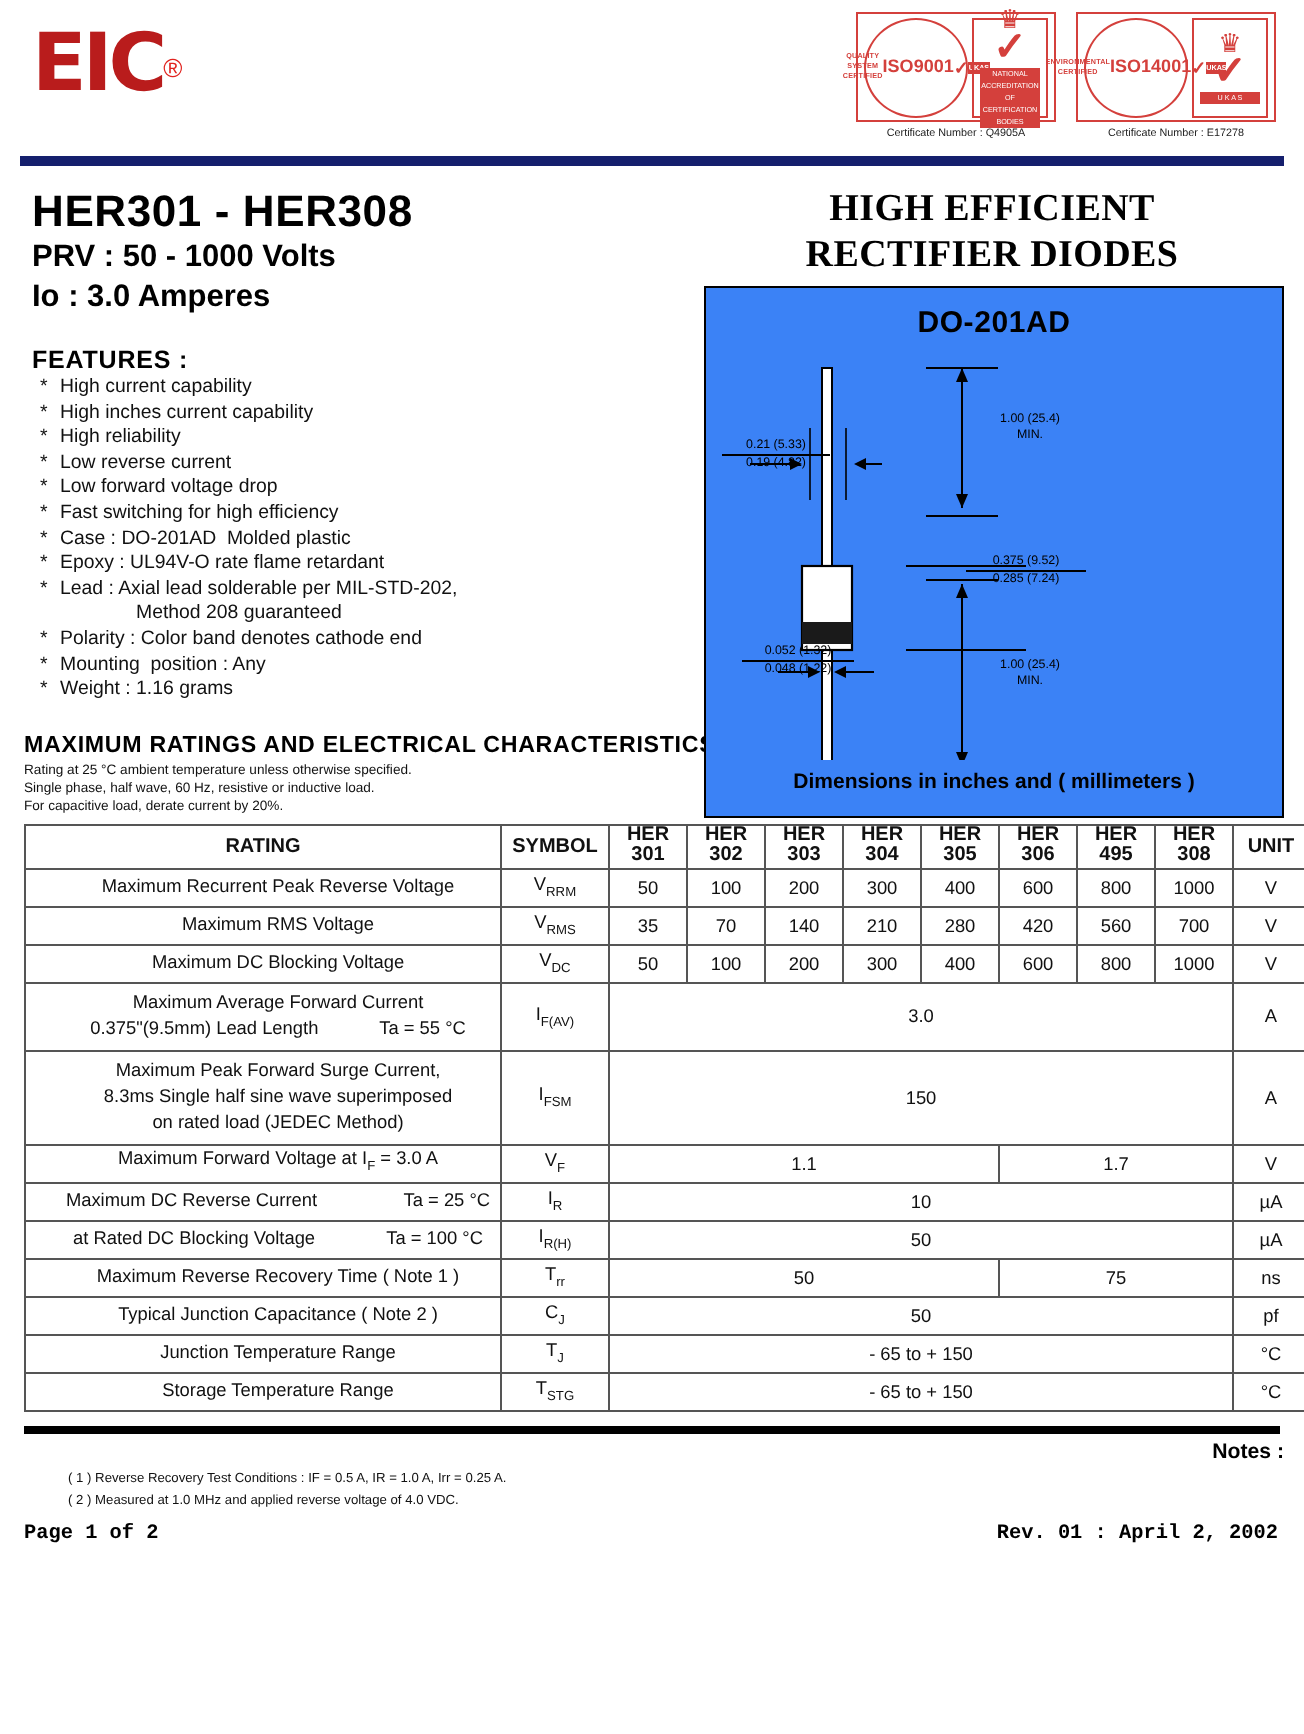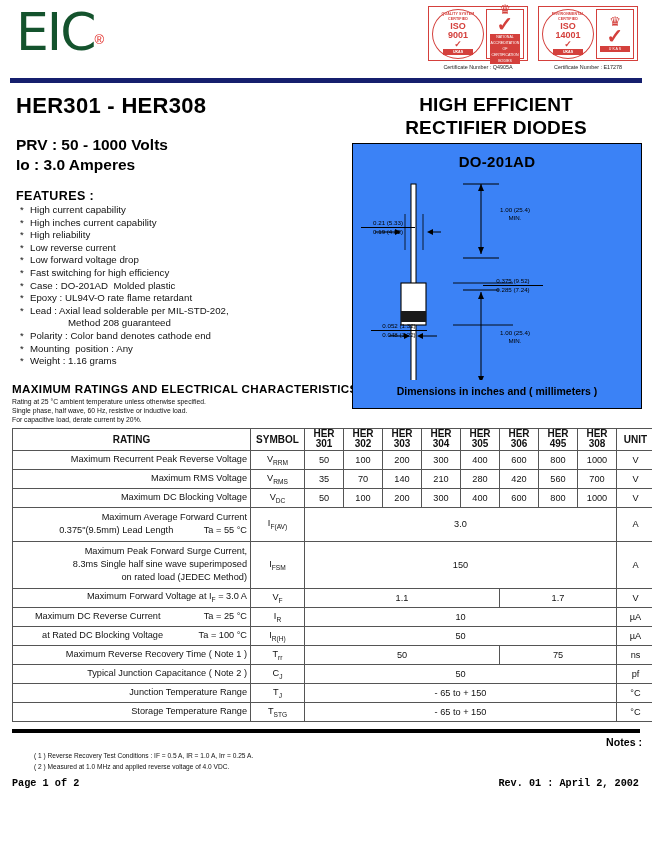--- a/index.html
+++ b/index.html
@@ -11,36 +11,36 @@
     color: #000000;
     position: relative;
     overflow: hidden;
   }
   .page { position: relative; width: 652px; height: 867px; padding: 0 10px; }
 
   
   .hdr { position: relative; height: 76px; }
   .logo { position: absolute; left: 6px; top: 4px; }
   .logo-txt {
-    font-size: 52px; font-weight: normal; color: #14532d;
+    font-size: 40px; font-weight: bold; color: #b91c1c;
     letter-spacing: -2px; line-height: 56px;
     font-family: "DejaVu Sans", sans-serif;
   }
   .logo-r { font-size: 13px; vertical-align: super; }
 
   .isobox { position: absolute; right: 4px; top: 6px; display: flex; gap: 10px; }
   .isocell { width: 100px; text-align: center; }
   .isobadge {
     border: 1px solid #d4403c; height: 55px; display: flex;
     align-items: center; justify-content: center; gap: 2px; padding: 2px;
   }
   .iso-left {
     width: 52px; height: 50px; border-radius: 50%;
     border: 1.5px solid #d4403c; color: #d4403c;
-    display: flex; flex-direction: column; align-items: center;
+    display: flex; flex-direction: row; align-items: center;
     justify-content: center; font-size: 9px; font-weight: bold; line-height: 9px;
   }
   .iso-left .arc { font-size: 3.6px; letter-spacing: .1px; line-height: 5px; color:#d4403c;}
   .iso-right {
     width: 38px; height: 50px; border: 1.2px solid #d4403c; color: #d4403c;
     display: flex; flex-direction: column; align-items: center;
     justify-content: center; position: relative;
   }
   .crown { font-size: 13px; line-height: 11px; color: #d4403c; }
   .tick { font-size: 20px; line-height: 18px; color: #d4403c; font-weight: bold; }
@@ -51,22 +51,22 @@
   .isocap { font-size: 5.4px; color: #222; margin-top: 3px; line-height: 7px; }
 
   .navybar { height: 5px; background: #151f6d; margin: 2px 0 0 0; }
 
   
   .titles { display: flex; margin-top: 10px; }
   .tl { width: 340px; }
   .tr { flex: 1; text-align: center; }
   .partno { font-size: 22px; font-weight: bold; letter-spacing: .3px; margin-left: 6px;}
   .prv { font-size: 15.5px; font-weight: bold; margin-left: 6px; line-height: 20px; }
-  .prv-wrap { margin-top: 16px; }
-  .bigtitle { font-size: 19px; font-weight: bold; line-height: 23px; letter-spacing: .2px; }
+  .prv-wrap { }
+  .bigtitle { font-size: 19px; font-weight: bold; line-height: 23px; letter-spacing: .2px; font-family: Liberation Serif, serif; }
 
   
   .secttl { font-size: 12.5px; font-weight: bold; margin: 14px 0 1px 6px; letter-spacing: .4px;}
   ul.bul { list-style: none; margin: 0; padding: 0 0 0 10px; }
   ul.bul li { font-size: 9.7px; line-height: 12.6px; color: #111; white-space: pre; }
   ul.bul li .st { display: inline-block; width: 10px; }
   .indent { padding-left: 48px; }
 
   
   .pkg {
@@ -85,21 +85,21 @@
   .mrsub { font-size: 6.8px; line-height: 9px; color: #111; margin-left: 2px; }
 
   
   table.spec { border-collapse: collapse; width: 632px; margin: 4px 0 0 2px; table-layout: fixed; }
   table.spec td, table.spec th {
     border: 1px solid #555; font-size: 9.2px; color: #111;
     padding: 0 3px; height: 19px; font-weight: normal; text-align: center;
     vertical-align: middle; background: #fff;
   }
   table.spec th { font-weight: bold; font-size: 10px; }
-  table.spec td.rating { text-align: right; padding-left: 18px; white-space: pre; line-height: 13px;}
+  table.spec td.rating { text-align: center; padding-left: 18px; white-space: pre; line-height: 13px;}
   .sub { font-size: 6.6px; vertical-align: sub; }
   .hdr-part { line-height: 10.5px; }
 
   
   .blkbar { height: 4px; background: #000; margin: 7px 2px 0 2px; }
   .notes-ttl { font-size: 10.6px; font-weight: bold; margin: 3px 0 2px 2px; text-align: right; }
   .note { font-size: 6.6px; margin-left: 24px; line-height: 11px; color: #111; }
   .footer { display: flex; justify-content: space-between; margin: 6px 3px 0 2px; }
   .footer div { font-size: 10.2px; font-weight: bold; font-family: Liberation Mono, monospace; }
 </style>

